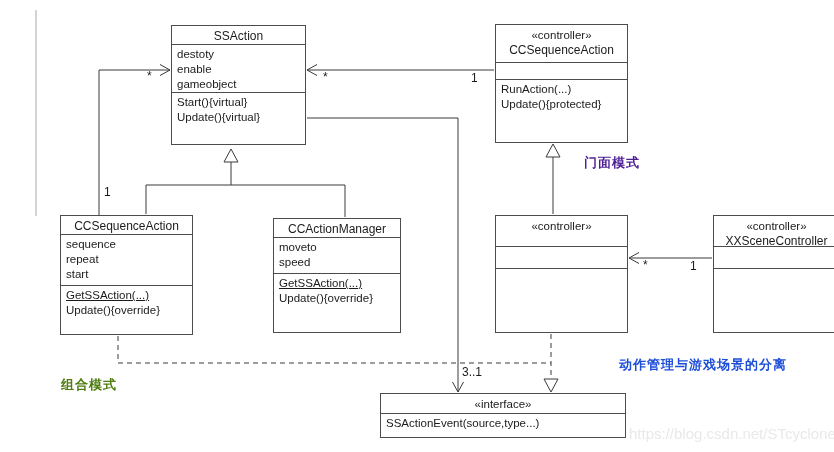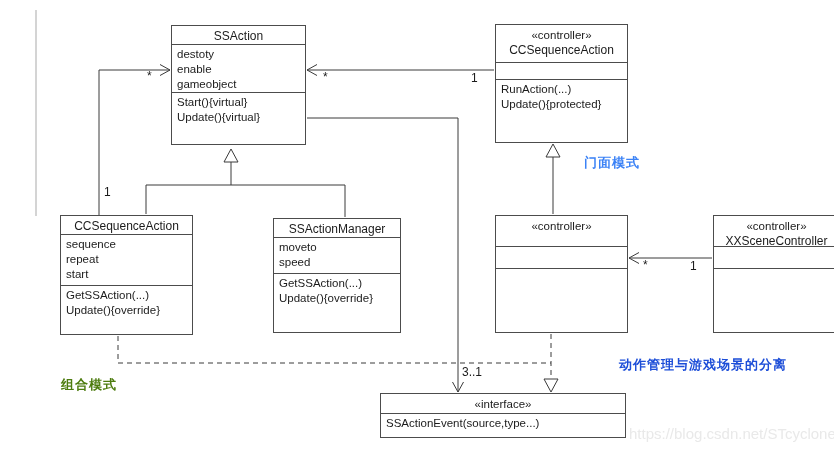--- a/index.html
+++ b/index.html
@@ -4,21 +4,21 @@
 <style>
   html,body{margin:0;padding:0;background:#fff;}
   #stage{position:relative;width:834px;height:452px;background:#ffffff;overflow:hidden;
          font-family:"Liberation Sans","DejaVu Sans",sans-serif;color:#1b1b1b;margin-left:28px;}
   .uml-box{position:absolute;background:#fff;border:1px solid #4c4c4c;box-sizing:border-box;
            display:flex;flex-direction:column;font-size:11.5px;line-height:15px;}
   .cmp{border-bottom:1px solid #4c4c4c;box-sizing:border-box;padding:2px 5px 0 5px;overflow:hidden;}
   .cmp:last-child{border-bottom:none;flex:1;}
   .cmp.center{text-align:center;padding-top:3px;}
   .title{font-size:12px;}
-  .ustat{}
+  .ustat{text-decoration:underline;}
   .lbl{position:absolute;font-size:12px;line-height:12px;color:#1b1b1b;}
   .anno{position:absolute;font-size:13px;line-height:15px;font-weight:bold;letter-spacing:1px;}
   .wmark{position:absolute;font-size:15px;line-height:16px;}
   #connectors{position:absolute;left:0;top:0;width:834px;height:452px;pointer-events:none;}
   #connectors path, #connectors polygon, #connectors line{stroke:#3a3a3a;stroke-width:1;fill:none;}
   #connectors polygon{fill:#ffffff;}
   #connectors .dash{stroke-dasharray:5 4;}
   #connectors .edge{stroke:#a9a9a9;}
 </style>
 </head>
@@ -85,21 +85,21 @@
       <div>repeat</div>
       <div>start</div>
     </div>
     <div class="cmp">
       <div class="ustat">GetSSAction(...)</div>
       <div>Update(){override}</div>
     </div>
   </div>
 
   <div class="uml-box" style="left:245px;top:218px;width:128px;height:115px;">
-    <div class="cmp center title">SSActionManager</div>
+    <div class="cmp center title">CCActionManager</div>
     <div class="cmp" style="height:36px;">
       <div>moveto</div>
       <div>speed</div>
     </div>
     <div class="cmp">
       <div class="ustat">GetSSAction(...)</div>
       <div>Update(){override}</div>
     </div>
   </div>
 
@@ -126,19 +126,19 @@
   </div>
 
   <span class="lbl" style="left:119px;top:70px;">*</span>
   <span class="lbl" style="left:76px;top:186px;">1</span>
   <span class="lbl" style="left:295px;top:71px;">*</span>
   <span class="lbl" style="left:443px;top:72px;">1</span>
   <span class="lbl" style="left:615px;top:259px;">*</span>
   <span class="lbl" style="left:662px;top:260px;">1</span>
   <span class="lbl" style="left:434px;top:366px;">3..1</span>
 
-  <span class="anno" style="left:556px;top:155px;color:#3b82f6;">门面模式</span>
+  <span class="anno" style="left:556px;top:155px;color:#4c1d95;">门面模式</span>
   <span class="anno" style="left:33px;top:377px;color:#4d7c0f;">组合模式</span>
   <span class="anno" style="left:591px;top:357px;color:#1d4ed8;">动作管理与游戏场景的分离</span>
 
   <span class="wmark" style="left:601px;top:426px;color:#e9e9e9;">https://blog.csdn.net/STcyclone</span>
 
 </div>
 
 </body></html>

